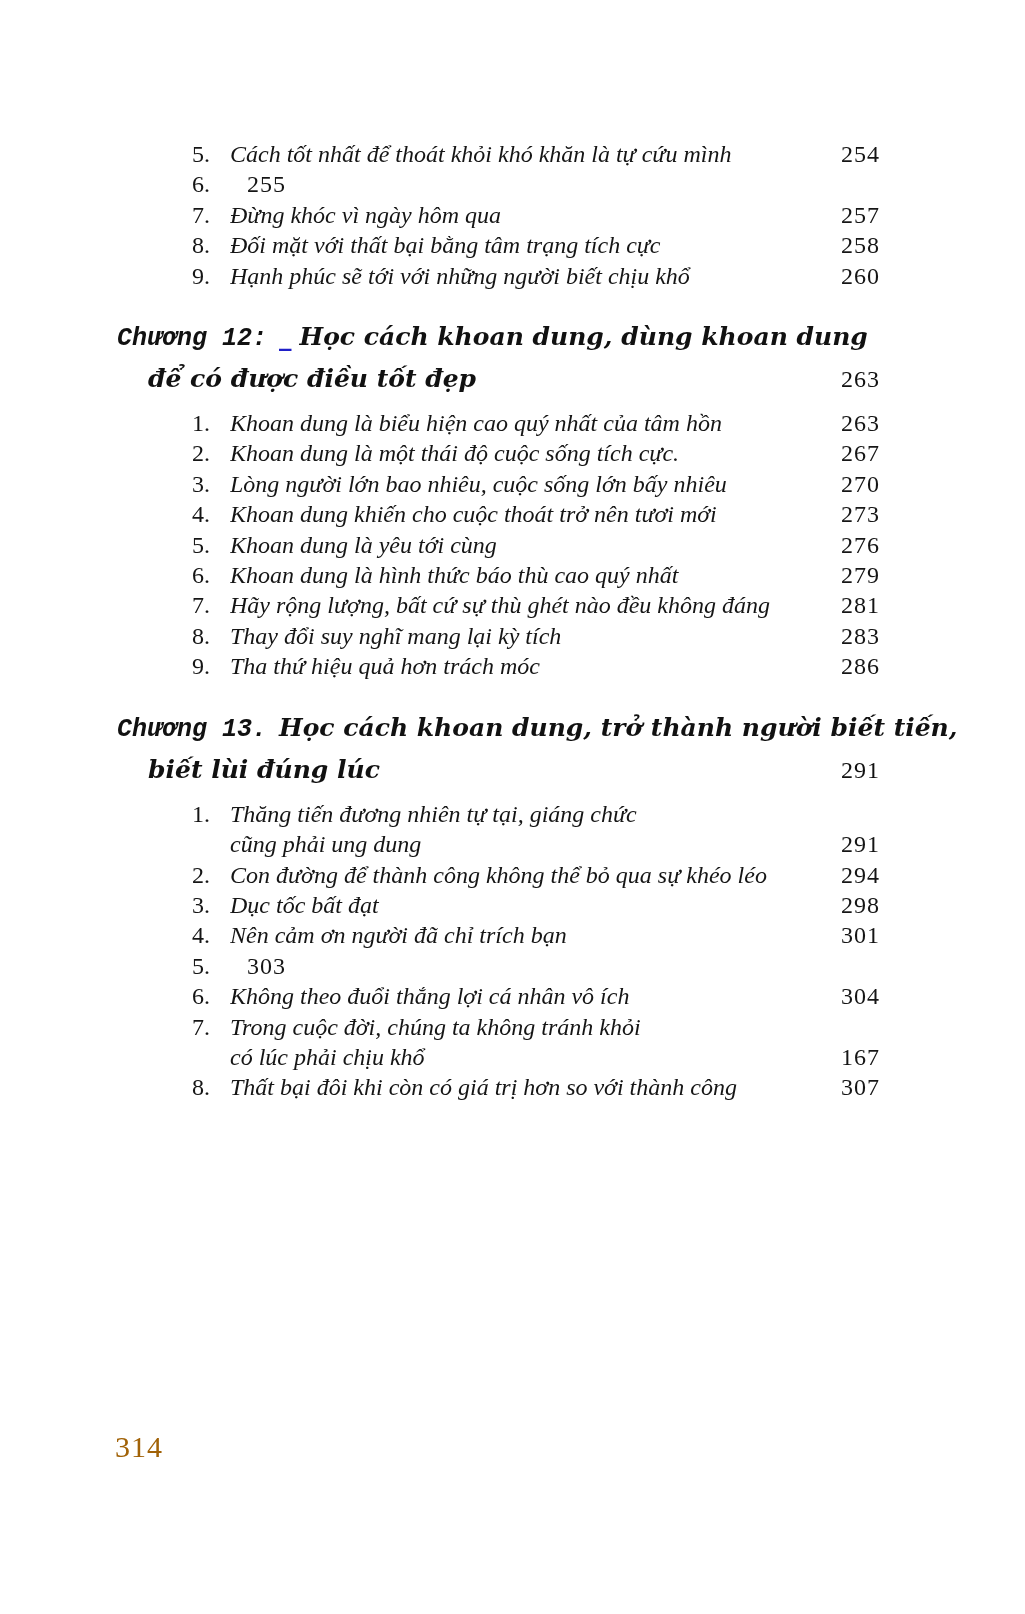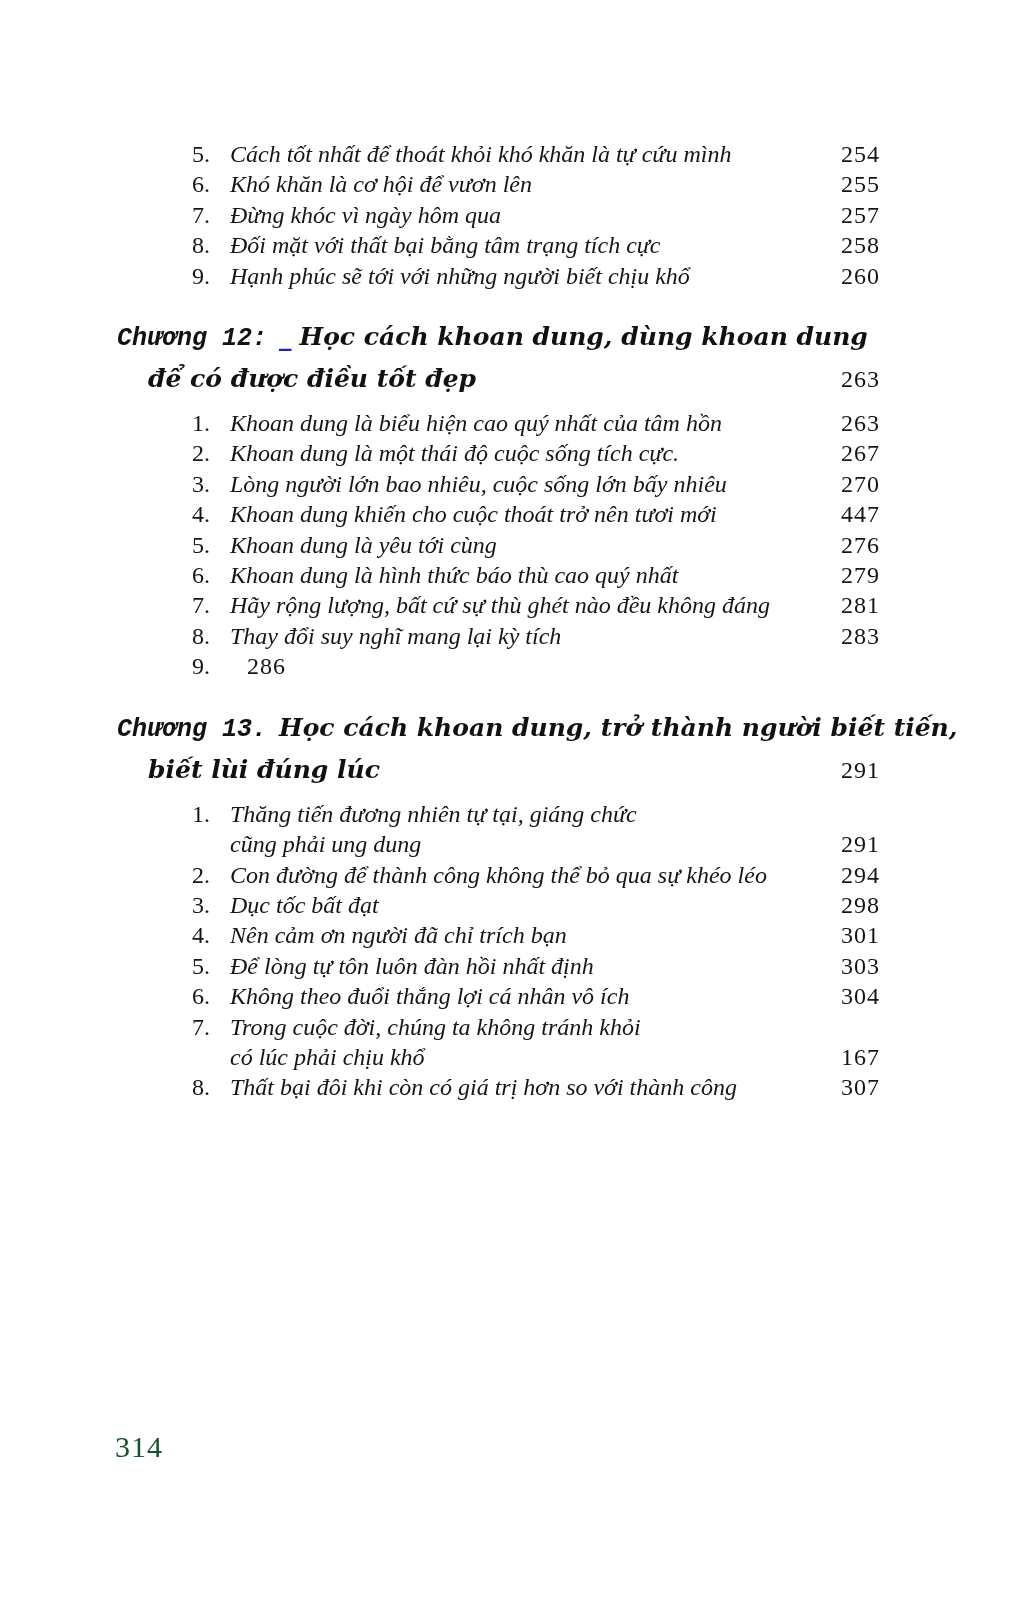--- a/index.html
+++ b/index.html
@@ -79,42 +79,41 @@
     text-align: right;
     letter-spacing: 1px;
     font-family: Liberation Serif, serif;
   }
   .cont .itext { }
 
   .folio {
     position: absolute;
     left: 115px; top: 1430px;
     font-size: 30px;
-    color: #14532d;
+    color: #a16207;
     letter-spacing: 1px;
   }
 </style>
 </head>
 <body>
 
 <div class="page">
   <div class="toc" id="toc-root">
       <section class="toc-section">
         <div class="items">
           <div class="toc-item">
             <div class="row-line">
               <span class="num">5.</span>
               <span class="itext">Cách tốt nhất để thoát khỏi khó khăn là tự cứu mình</span>
               <span class="pg">254</span>
             </div>
           </div>
           <div class="toc-item">
             <div class="row-line">
               <span class="num">6.</span>
-              <span class="itext">Khó khăn là cơ hội để vươn lên</span>
               <span class="pg">255</span>
             </div>
           </div>
           <div class="toc-item">
             <div class="row-line">
               <span class="num">7.</span>
               <span class="itext">Đừng khóc vì ngày hôm qua</span>
               <span class="pg">257</span>
             </div>
           </div>
@@ -161,21 +160,21 @@
             <div class="row-line">
               <span class="num">3.</span>
               <span class="itext">Lòng người lớn bao nhiêu, cuộc sống lớn bấy nhiêu</span>
               <span class="pg">270</span>
             </div>
           </div>
           <div class="toc-item">
             <div class="row-line">
               <span class="num">4.</span>
               <span class="itext">Khoan dung khiến cho cuộc thoát trở nên tươi mới</span>
-              <span class="pg">447</span>
+              <span class="pg">273</span>
             </div>
           </div>
           <div class="toc-item">
             <div class="row-line">
               <span class="num">5.</span>
               <span class="itext">Khoan dung là yêu tới cùng</span>
               <span class="pg">276</span>
             </div>
           </div>
           <div class="toc-item">
@@ -195,20 +194,21 @@
           <div class="toc-item">
             <div class="row-line">
               <span class="num">8.</span>
               <span class="itext">Thay đổi suy nghĩ mang lại kỳ tích</span>
               <span class="pg">283</span>
             </div>
           </div>
           <div class="toc-item">
             <div class="row-line">
               <span class="num">9.</span>
+              <span class="itext">Tha thứ hiệu quả hơn trách móc</span>
               <span class="pg">286</span>
             </div>
           </div>
         </div>
       </section>
       <section class="toc-section">
         <div class="chapter-heading">
           <div class="h-line1"><span class="chapter-prefix">Chương 13.</span><span class="chapter-rest">Học cách khoan dung, trở thành người biết tiến,</span></div>
           <div class="h-line2-row">
             <span class="h-line2-text">biết lùi đúng lúc</span>
@@ -245,21 +245,20 @@
           <div class="toc-item">
             <div class="row-line">
               <span class="num">4.</span>
               <span class="itext">Nên cảm ơn người đã chỉ trích bạn</span>
               <span class="pg">301</span>
             </div>
           </div>
           <div class="toc-item">
             <div class="row-line">
               <span class="num">5.</span>
-              <span class="itext">Để lòng tự tôn luôn đàn hồi nhất định</span>
               <span class="pg">303</span>
             </div>
           </div>
           <div class="toc-item">
             <div class="row-line">
               <span class="num">6.</span>
               <span class="itext">Không theo đuổi thắng lợi cá nhân vô ích</span>
               <span class="pg">304</span>
             </div>
           </div>

